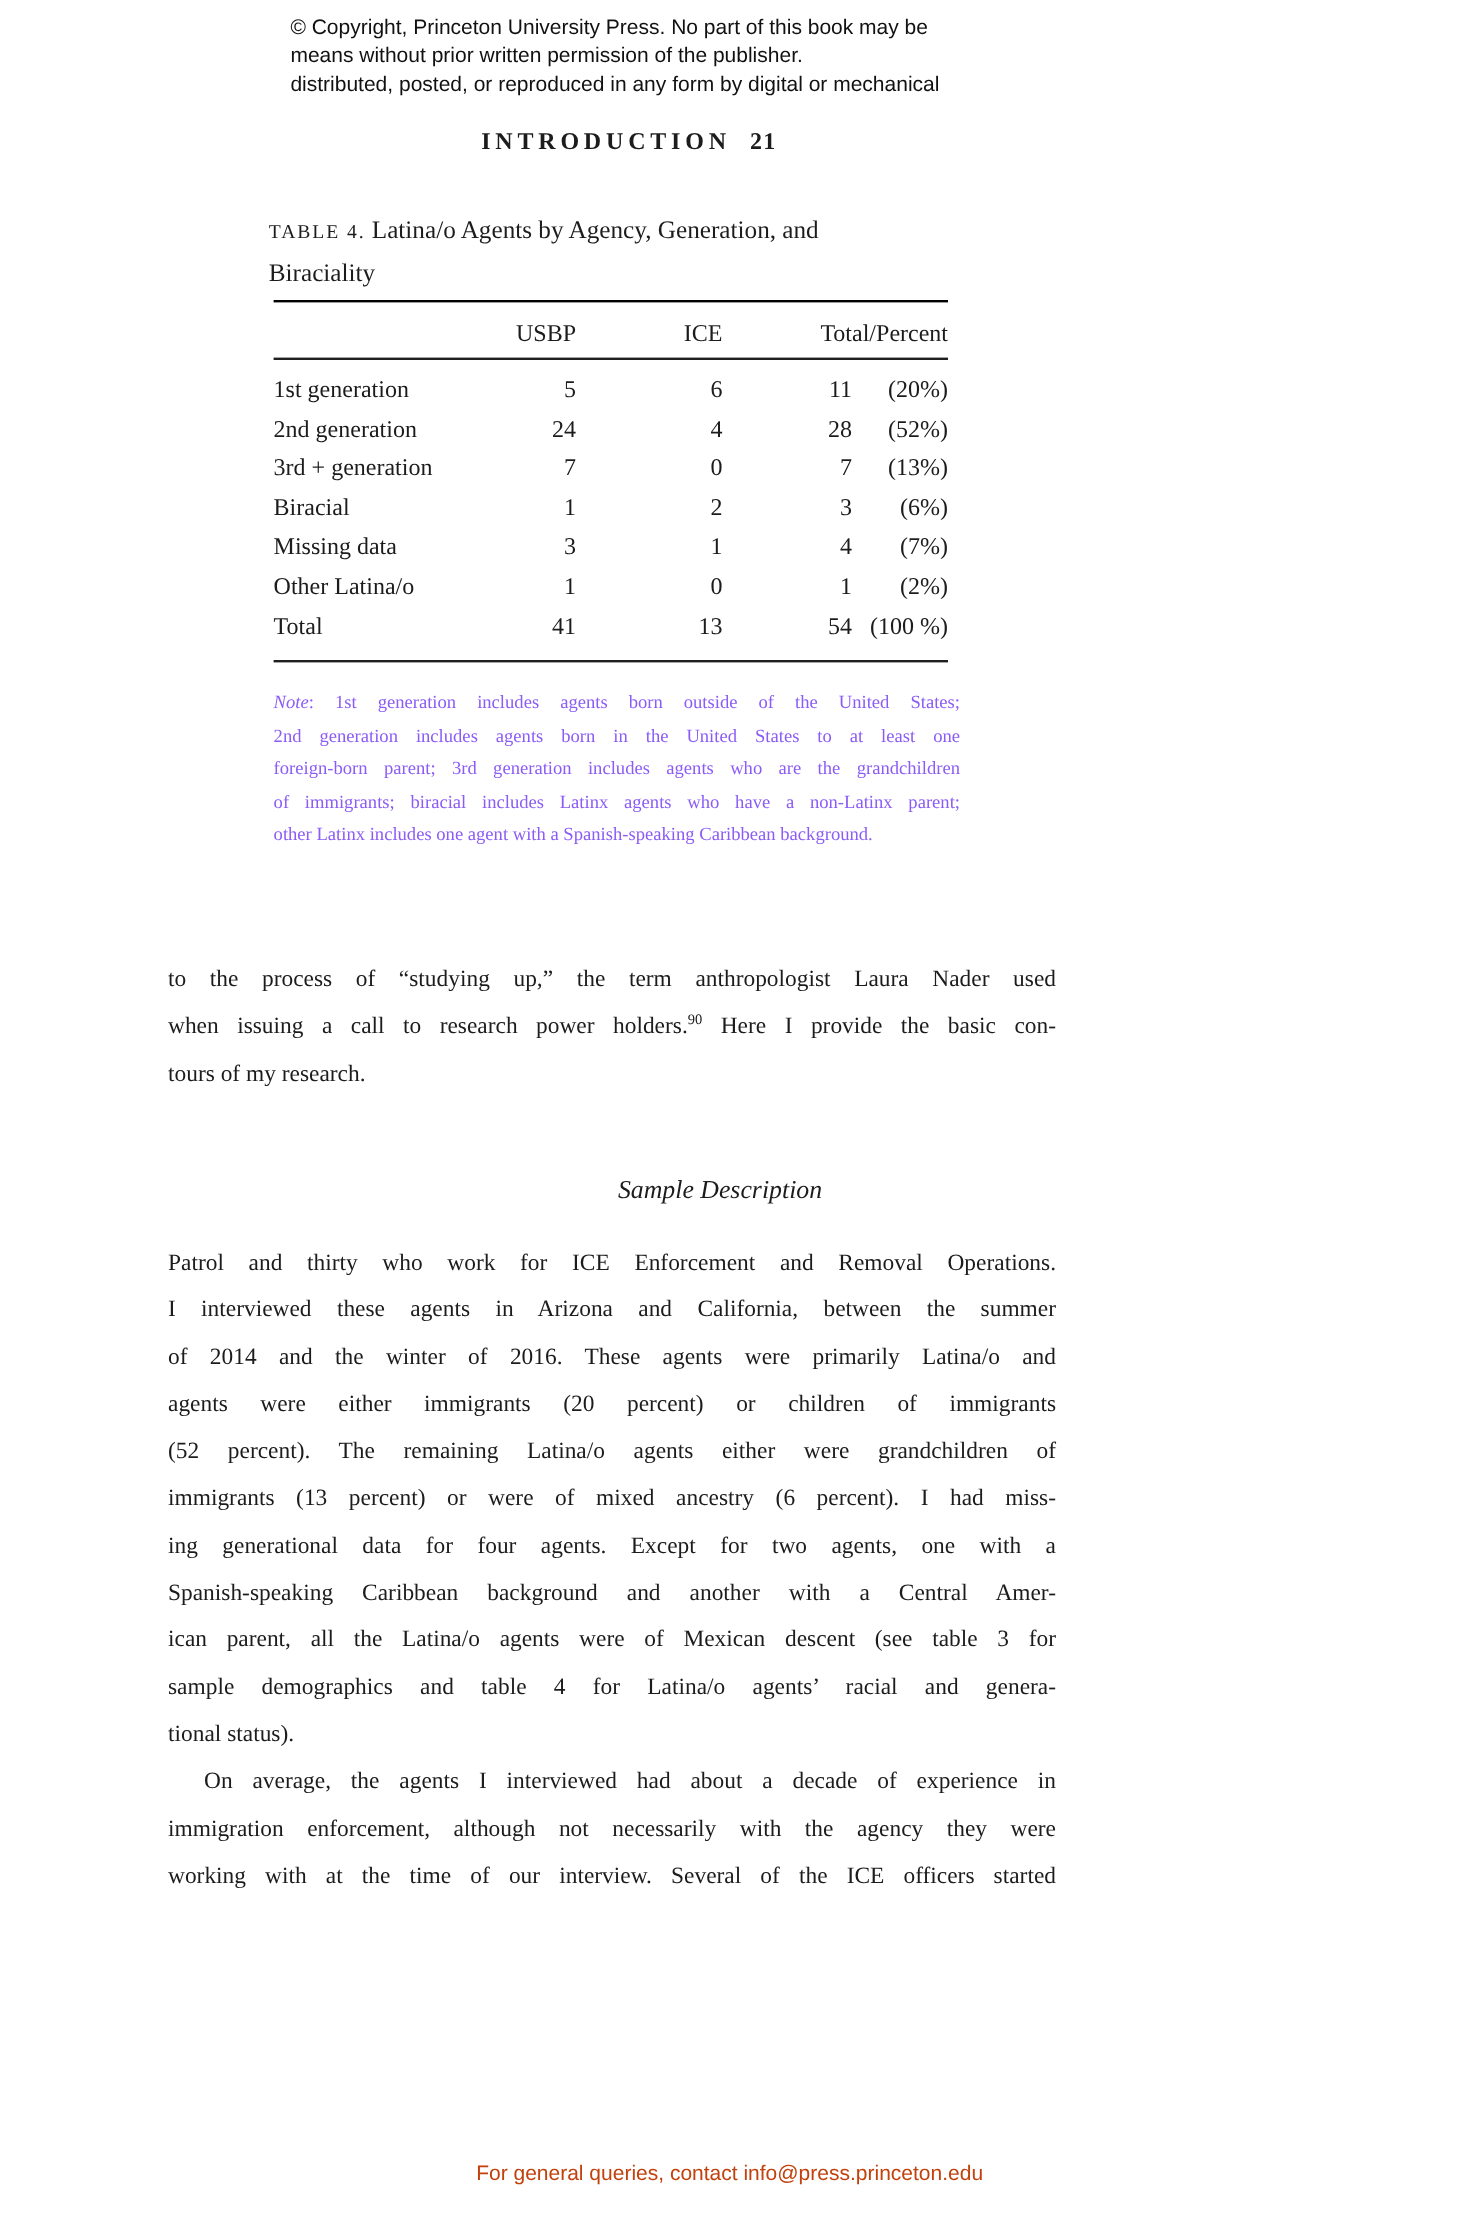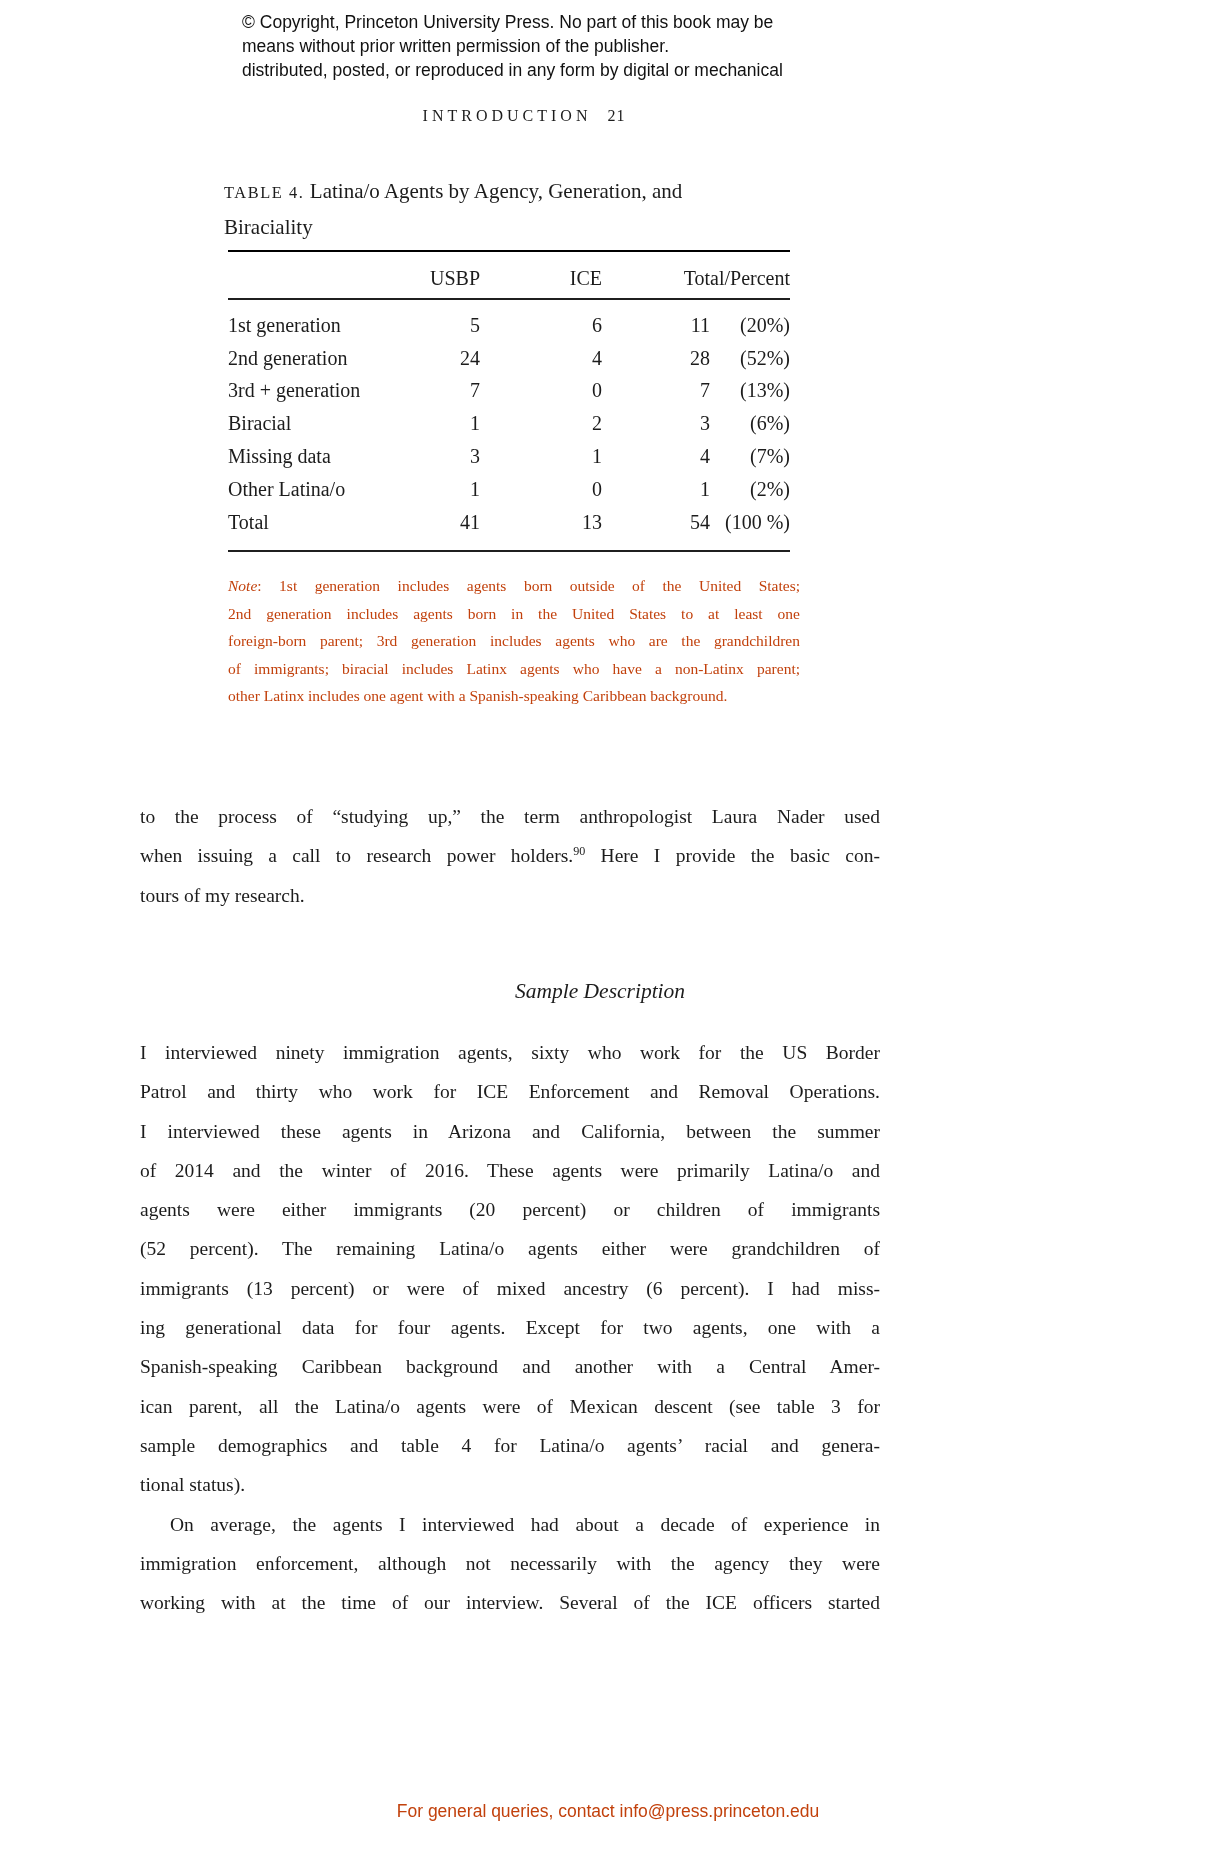--- a/index.html
+++ b/index.html
@@ -31,21 +31,22 @@
     font-size: 17.5px;
     color: #c2410c;
   }
 
   
   .running-head {
     position: absolute;
     left: 524px; top: 107px;
     transform: translateX(-50%);
     white-space: nowrap;
-    font-size: 16px;
+    font-size: 20px;
+    font-weight: bold;
   }
   .running-head .rh-title { letter-spacing: 4px; }
   .running-head .rh-page { margin-left: 16px; letter-spacing: 1px; }
 
   
   .table-title {
     position: absolute;
     left: 224px; top: 174px;
     width: 600px;
     font-size: 21px;
@@ -79,21 +80,21 @@
   .tbl-row .num { text-align: right; }
   .tbl-row .pct { text-align: right; padding-left: 9px; }
   .tbl-bottom-rule { border-top: 2px solid #1f1f1f; }
 
   .note {
     position: absolute;
     left: 228px; top: 572px;
     width: 572px;
     font-size: 15.5px;
     line-height: 27.6px;
-    color: #c2410c;
+    color: #8b5cf6;
   }
   .note .nline { text-align: justify; text-align-last: justify; }
   .note .nline.last { text-align-last: left; }
   .italic { font-style: italic; }
 
   
   .fragment {
     position: absolute;
     left: 140px; top: 797px;
     width: 740px;
@@ -216,21 +217,20 @@
 <div class="fragment">
   <div class="bline">to the process of “studying up,” the term anthropologist Laura Nader used</div>
   <div class="bline"><span>when issuing a call to research power holders.</span><sup class="fn">90</sup><span> Here I provide the basic con-</span></div>
   <div class="bline last">tours of my research.</div>
 </div>
 
 <div class="section-heading">Sample Description</div>
 
 <div class="main-text">
   <div>
-    <div class="bline">I interviewed ninety immigration agents, sixty who work for the US Border</div>
     <div class="bline">Patrol and thirty who work for ICE Enforcement and Removal Operations.</div>
     <div class="bline">I interviewed these agents in Arizona and California, between the summer</div>
     <div class="bline">of 2014 and the winter of 2016. These agents were primarily Latina/o and</div>
     <div class="bline">agents were either immigrants (20 percent) or children of immigrants</div>
     <div class="bline">(52 percent). The remaining Latina/o agents either were grandchildren of</div>
     <div class="bline">immigrants (13 percent) or were of mixed ancestry (6 percent). I had miss-</div>
     <div class="bline">ing generational data for four agents. Except for two agents, one with a</div>
     <div class="bline">Spanish-speaking Caribbean background and another with a Central Amer-</div>
     <div class="bline">ican parent, all the Latina/o agents were of Mexican descent (see table 3 for</div>
     <div class="bline">sample demographics and table 4 for Latina/o agents’ racial and genera-</div>

